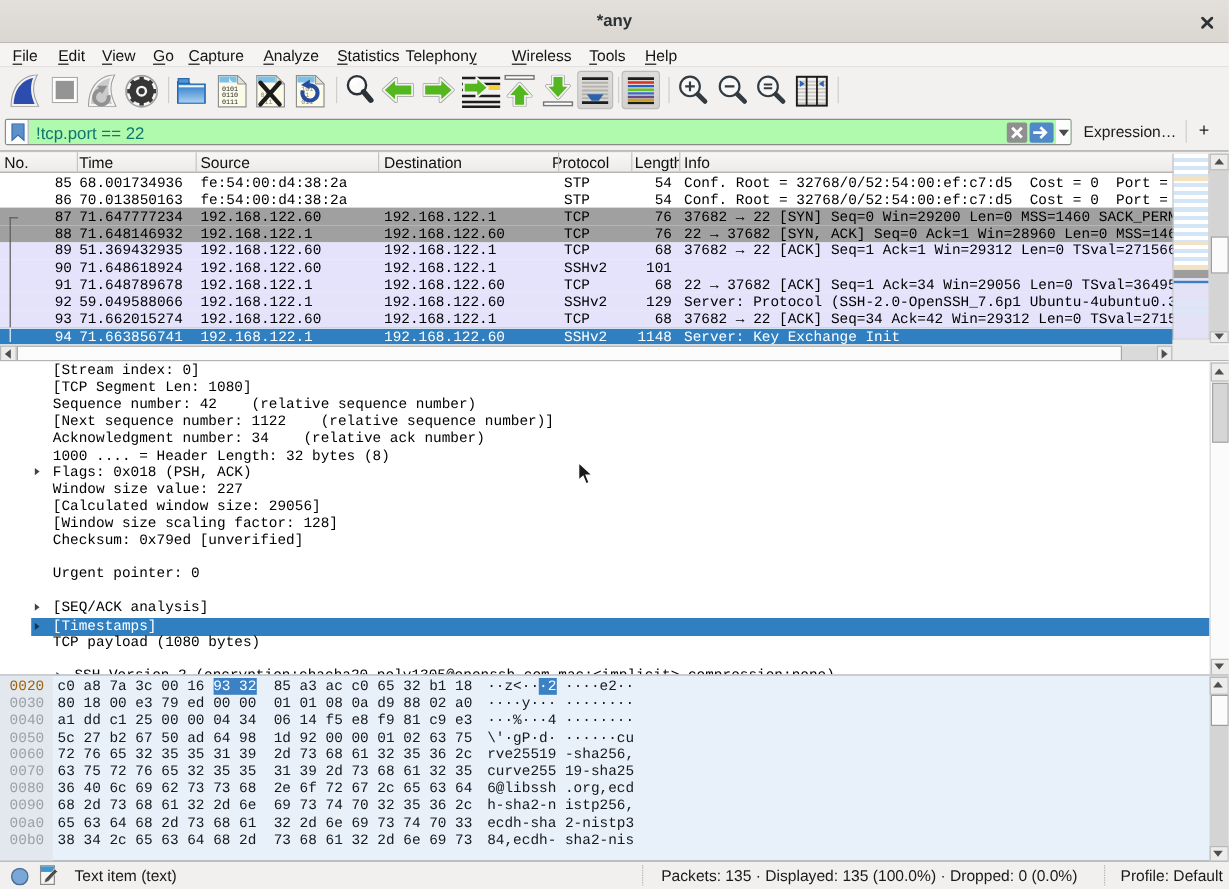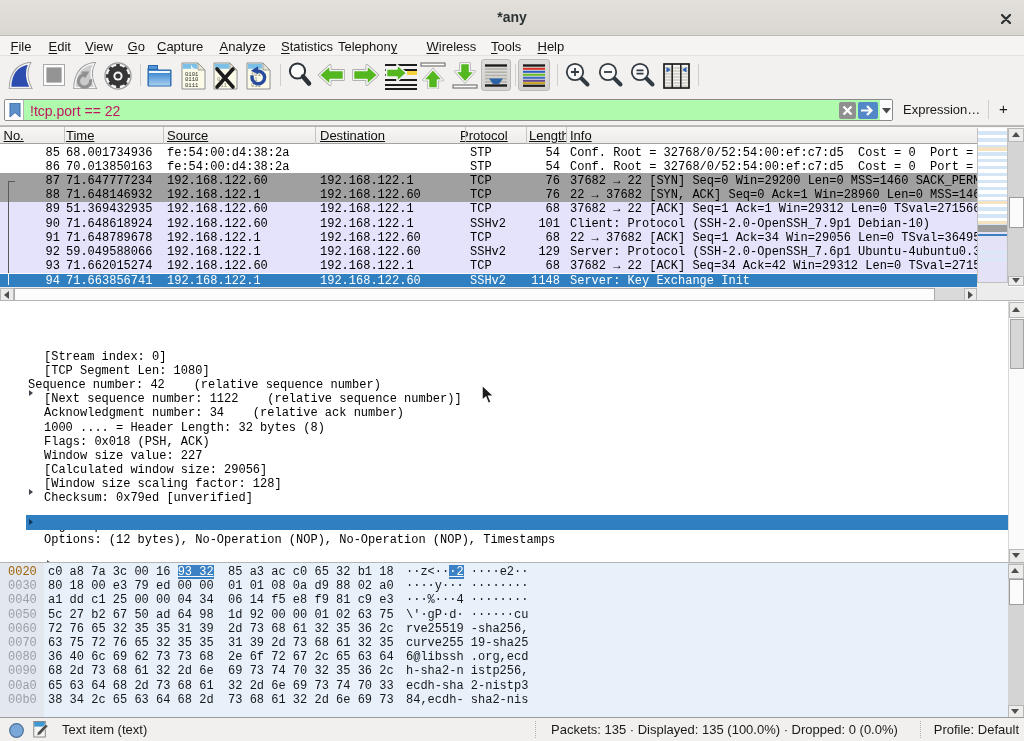--- a/index.html
+++ b/index.html
@@ -18,54 +18,54 @@
 .mi u { text-decoration:underline; text-underline-offset:2px; }
 
 #toolbar { left:0; top:56px; width:1024px; height:39px; background:#f2f1f0; }
 .tsep { position:absolute; top:8px; height:22px; width:1px; background:#cfcecd; }
 .ticon { position:absolute; }
 .tbtn { position:absolute; border:1px solid #bcbbba; border-radius:3px; background:linear-gradient(#dedddc,#d2d1d0); }
 
 #filterbar { left:0; top:95px; width:1024px; height:31px; background:#f2f1f0; border-bottom:1px solid #bcbcbc; }
 #filterbox { position:absolute; left:4px; top:4px; width:889px; height:22px; border:1px solid #8a8a8a; border-radius:2px; background:#b0faae; overflow:hidden;}
 #bkmk { position:absolute; left:0; top:0; width:19px; height:22px; background:#fdfdfd; border-right:1px solid #b5b5b5;}
-#ftext { position:absolute; left:25px; top:3px; font-size:14px; color:#be185d;}
+#ftext { position:absolute; left:25px; top:3px; font-size:14px; color:#0f766e;}
 #fclear { position:absolute; left:834px; top:2px; width:17px; height:17px; background:#8f8f8f; border-radius:2px; }
 #fapply { position:absolute; left:853px; top:2px; width:20px; height:17px; background:#5288c7; border-radius:2px; }
 #fdrop { position:absolute; left:875px; top:0px; width:14px; height:22px; background:#fdfdfd; }
 #fexpr { position:absolute; left:903px; top:7px; font-size:13px; color:#1a1a1a; }
 #fvline { position:absolute; left:988px; top:5px; width:1px; height:19px; background:#cfcecd; }
 #fplus { position:absolute; left:999px; top:5px; font-size:15px; color:#1a1a1a; }
 
 #plist { left:0; top:126px; width:1024px; height:174px; background:#fff; border-top:1px solid #b4b4b4;}
 #phead { position:absolute; left:0; top:0; width:1024px; height:17px; background:linear-gradient(#f8f7f6,#ecebea); border-bottom:1px solid #a2a2a2; }
-.hc { position:absolute; top:1px; font-size:13px; color:#101010;text-decoration:underline; }
+.hc { position:absolute; top:1px; font-size:13px; color:#101010; }
 .hsep { position:absolute; top:0; height:17px; width:1px; background:#c4c4c4; }
 .prow { position:absolute; left:0; width:978px; height:14.2px; font-family:"Liberation Mono",monospace; font-size:12px; white-space:pre; overflow:hidden; color:#000; }
 .prow span { position:absolute; top:0.5px; }
 .cno { left:0; width:60px; text-align:right; }
 .ctime { left:66px; } .csrc { left:167px; } .cdst { left:320px; } .cproto { left:470px; }
 .clen { left:500px; width:60px; text-align:right; } .cinfo { left:570px; }
 
 .sbbtn { position:absolute; background:#ececeb; border:1px solid #b8b8b8; }
 .arrow { position:absolute; width:0; height:0; }
 
 #details { left:0; top:300px; width:1024px; height:262px; background:#fff; border-top:1px solid #b4b4b4; overflow:hidden;}
 .dline { position:absolute; left:0; width:1008px; height:14.3px; font-family:"Liberation Mono",monospace; font-size:12px; white-space:pre; color:#000; }
-.dtxt { position:absolute; top:0.5px;margin-top:48px; }
+.dtxt { position:absolute; top:0.5px; }
 .dar { position:absolute; top:4px; width:0; height:0; border-left:4px solid #40444a; border-top:3.5px solid transparent; border-bottom:3.5px solid transparent; }
 .dard { position:absolute; top:5px; width:0; height:0; border-top:4px solid #40444a; border-left:3.5px solid transparent; border-right:3.5px solid transparent; }
 
 #hexpane { left:0; top:562px; width:1024px; height:156px; background:#e8f1fa; border-top:1px solid #b4b4b4; border-bottom:1px solid #9c9c9c; overflow:hidden; }
 #hexoffcol { position:absolute; left:0; top:0; width:44px; height:156px; background:#e2e8ee; }
 .hrow { position:absolute; font-family:"Liberation Mono",monospace; font-size:12px; white-space:pre; color:#16181a; }
 .hoff { position:absolute; left:8px; color:#9aa0a6; }
 .hhex { position:absolute; left:48px; }
 .hasc { position:absolute; left:406px; }
-.hl { background:#3c81c3; color:#fff;text-decoration:underline; }
+.hl { background:#3c81c3; color:#fff; }
 
 #statusbar { left:0; top:719px; width:1024px; height:22px; background:#f1f0ef; }
 .sv { position:absolute; top:2px; height:17px; width:1px; border-left:1px dotted #b0b0b0; }
 </style>
 </head>
 <body>
 <div id="titlebar" class="abs"></div>
 <div id="titletext" class="abs">*any</div>
 <svg class="abs" style="left:1001px;top:13.5px" width="10" height="10" viewBox="0 0 10 10">
     <path d="M1,1 L9,9 M9,1 L1,9" stroke="#2d3234" stroke-width="2.3" stroke-linecap="round"></path>
@@ -286,21 +286,21 @@
   <span class="hsep" style="left:314.5px"></span>
   <span class="hsep" style="left:464.5px"></span>
   <span class="hsep" style="left:526px"></span>
   <span class="hsep" style="left:566px"></span>
 </div>
 <div class="prow" style="top:18px;background:#fff"><span class="cno">85</span><span class="ctime">68.001734936</span><span class="csrc">fe:54:00:d4:38:2a</span><span class="cproto">STP</span><span class="clen">54</span><span class="cinfo">Conf. Root = 32768/0/52:54:00:ef:c7:d5  Cost = 0  Port = 0x8004</span></div>
 <div class="prow" style="top:32.2px;background:#fff"><span class="cno">86</span><span class="ctime">70.013850163</span><span class="csrc">fe:54:00:d4:38:2a</span><span class="cproto">STP</span><span class="clen">54</span><span class="cinfo">Conf. Root = 32768/0/52:54:00:ef:c7:d5  Cost = 0  Port = 0x8004</span></div>
 <div class="prow" style="top:46.4px;background:#a0a0a0"><span class="cno">87</span><span class="ctime">71.647777234</span><span class="csrc">192.168.122.60</span><span class="cdst">192.168.122.1</span><span class="cproto">TCP</span><span class="clen">76</span><span class="cinfo">37682 → 22 [SYN] Seq=0 Win=29200 Len=0 MSS=1460 SACK_PERM=1 TSval=2715661</span></div>
 <div class="prow" style="top:60.6px;background:#a0a0a0"><span class="cno">88</span><span class="ctime">71.648146932</span><span class="csrc">192.168.122.1</span><span class="cdst">192.168.122.60</span><span class="cproto">TCP</span><span class="clen">76</span><span class="cinfo">22 → 37682 [SYN, ACK] Seq=0 Ack=1 Win=28960 Len=0 MSS=1460 SACK_PERM=1</span></div>
 <div class="prow" style="top:74.8px;background:#e4e3fb"><span class="cno">89</span><span class="ctime">51.369432935</span><span class="csrc">192.168.122.60</span><span class="cdst">192.168.122.1</span><span class="cproto">TCP</span><span class="clen">68</span><span class="cinfo">37682 → 22 [ACK] Seq=1 Ack=1 Win=29312 Len=0 TSval=2715662 TSecr=36495</span></div>
-<div class="prow" style="top:89px;background:#e4e3fb"><span class="cno">90</span><span class="ctime">71.648618924</span><span class="csrc">192.168.122.60</span><span class="cdst">192.168.122.1</span><span class="cproto">SSHv2</span><span class="clen">101</span><span class="cinfo">Client: Protocol (SSH-2.0-OpenSSH_7.9p1 Debian-10)</span></div>
+<div class="prow" style="top:89px;background:#e4e3fb"><span class="cno">90</span><span class="ctime">71.648618924</span><span class="csrc">192.168.122.60</span><span class="cdst">192.168.122.1</span><span class="cproto">SSHv2</span><span class="clen">101</span></div>
 <div class="prow" style="top:103.2px;background:#e4e3fb"><span class="cno">91</span><span class="ctime">71.648789678</span><span class="csrc">192.168.122.1</span><span class="cdst">192.168.122.60</span><span class="cproto">TCP</span><span class="clen">68</span><span class="cinfo">22 → 37682 [ACK] Seq=1 Ack=34 Win=29056 Len=0 TSval=36495684 TSecr=271</span></div>
 <div class="prow" style="top:117.4px;background:#e4e3fb"><span class="cno">92</span><span class="ctime">59.049588066</span><span class="csrc">192.168.122.1</span><span class="cdst">192.168.122.60</span><span class="cproto">SSHv2</span><span class="clen">129</span><span class="cinfo">Server: Protocol (SSH-2.0-OpenSSH_7.6p1 Ubuntu-4ubuntu0.3)</span></div>
 <div class="prow" style="top:131.6px;background:#e4e3fb"><span class="cno">93</span><span class="ctime">71.662015274</span><span class="csrc">192.168.122.60</span><span class="cdst">192.168.122.1</span><span class="cproto">TCP</span><span class="clen">68</span><span class="cinfo">37682 → 22 [ACK] Seq=34 Ack=42 Win=29312 Len=0 TSval=2715675 TSecr=36</span></div>
 <div class="prow" style="top:145.8px;background:#2f7fc1;color:#fff;border-top:1px solid #fafafa"><span class="cno">94</span><span class="ctime">71.663856741</span><span class="csrc">192.168.122.1</span><span class="cdst">192.168.122.60</span><span class="cproto">SSHv2</span><span class="clen">1148</span><span class="cinfo">Server: Key Exchange Init</span></div>
 <div class="abs" style="left:8px;top:53.5px;width:1.4px;height:92.9px;background:#5a5a5a"></div>
 <div class="abs" style="left:8px;top:53.5px;width:7px;height:1.4px;background:#5a5a5a"></div>
 <div class="abs" style="left:8px;top:146.4px;width:1.4px;height:11.6px;background:#f4f4f4"></div>
 <div id="minimap" class="abs" style="left:977px;top:0.5px;width:31px;height:155.5px;border:1px solid #c0c0c0;border-top:none;background:repeating-linear-gradient(180deg,#ffffff 0px,#ffffff 3.4px,#d4e6f6 3.4px,#d4e6f6 6.9px)">
   <div class="abs" style="left:0;top:19.5px;width:29px;height:3.6px;background:#f4e2c0"></div>
   <div class="abs" style="left:0;top:73.3px;width:29px;height:3.6px;background:#f4e2c0"></div>
@@ -324,31 +324,31 @@
   <div class="arrow" style="left:3.5px;top:3.5px;border-top:4.5px solid transparent;border-bottom:4.5px solid transparent;border-right:5.5px solid #4e4e4e"></div>
   <div class="abs" style="left:14px;top:0.5px;width:921px;height:13px;background:#fcfcfc;border:1px solid #a8a8a8"></div>
   <div class="abs" style="left:935px;top:0.5px;width:28.5px;height:13.5px;background:#dadada"></div>
   <div class="sbbtn" style="left:963.5px;top:0.5px;width:13.5px;height:13.5px"></div>
   <div class="arrow" style="left:967.5px;top:3.5px;border-top:4.5px solid transparent;border-bottom:4.5px solid transparent;border-left:5.5px solid #4e4e4e"></div>
 </div>
 </div>
 <div id="details" class="abs">
 <div class="dline" style="top:0.5px"><span class="dtxt" style="left:44px">[Stream index: 0]</span></div>
 <div class="dline" style="top:14.6px"><span class="dtxt" style="left:44px">[TCP Segment Len: 1080]</span></div>
-<div class="dline" style="top:28.7px"><span class="dtxt" style="left:28px">Sequence number: 42    (relative sequence number)</span></div>
+<div class="dline" style="top:28.7px"><span class="dtxt" style="left:44px">Sequence number: 42    (relative sequence number)</span></div>
 <div class="dline" style="top:42.8px"><span class="dtxt" style="left:44px">[Next sequence number: 1122    (relative sequence number)]</span></div>
 <div class="dline" style="top:56.9px"><span class="dtxt" style="left:44px">Acknowledgment number: 34    (relative ack number)</span></div>
 <div class="dline" style="top:71px"><span class="dtxt" style="left:44px">1000 .... = Header Length: 32 bytes (8)</span></div>
 <div class="dline" style="top:85.1px"><span class="dar" style="left:29px"></span><span class="dtxt" style="left:44px">Flags: 0x018 (PSH, ACK)</span></div>
 <div class="dline" style="top:99.2px"><span class="dtxt" style="left:44px">Window size value: 227</span></div>
 <div class="dline" style="top:113.3px"><span class="dtxt" style="left:44px">[Calculated window size: 29056]</span></div>
 <div class="dline" style="top:127.4px"><span class="dtxt" style="left:44px">[Window size scaling factor: 128]</span></div>
 <div class="dline" style="top:141.5px"><span class="dtxt" style="left:44px">Checksum: 0x79ed [unverified]</span></div>
 <div class="dline" style="top:169.7px"><span class="dtxt" style="left:44px">Urgent pointer: 0</span></div>
-<div class="dline" style="top:183.8px"><span class="dar" style="left:29px"></span><span class="dtxt" style="left:44px">Options: (12 bytes), No-Operation (NOP), No-Operation (NOP), Timestamps</span></div>
+<div class="dline" style="top:197.9px"><span class="dar" style="left:29px"></span><span class="dtxt" style="left:44px">[SEQ/ACK analysis]</span></div>
 <div class="dline" style="top:212px"><span class="abs" style="left:25.5px;top:2.2px;width:982px;height:14.5px;background:#2f7fc1"></span><span class="dar" style="left:29px;top:6px;border-left-color:#10365c"></span><span class="dtxt" style="left:44px;top:2px;color:#fff">[Timestamps]</span></div>
 <div class="dline" style="top:226.1px"><span class="dtxt" style="left:44px">TCP payload (1080 bytes)</span></div>
 <div class="dline" style="top:254.3px"><span class="dar" style="left:47px;top:5px"></span><span class="dtxt" style="left:62px">SSH Version 2 (encryption:chacha20_poly1305@openssh.com mac:&lt;implicit&gt; compression:none)</span></div>
 <div id="dvsb" class="abs" style="left:1008px;top:0;width:16px;height:262px;background:#fbfbfb;border-left:1px solid #d8d8d8">
   <div class="sbbtn" style="left:0;top:0.5px;width:16px;height:16.5px"></div>
   <div class="arrow" style="left:3px;top:6px;border-left:4.5px solid transparent;border-right:4.5px solid transparent;border-bottom:5.5px solid #4e4e4e"></div>
   <div class="abs" style="left:0.5px;top:17.5px;width:14px;height:50px;background:#d6d6d6;border:1px solid #a4a4a4"></div>
   <div class="sbbtn" style="left:0;top:248px;width:16px;height:13.5px"></div>
   <div class="arrow" style="left:3px;top:252px;border-left:4.5px solid transparent;border-right:4.5px solid transparent;border-top:5.5px solid #4e4e4e"></div>
 </div>

